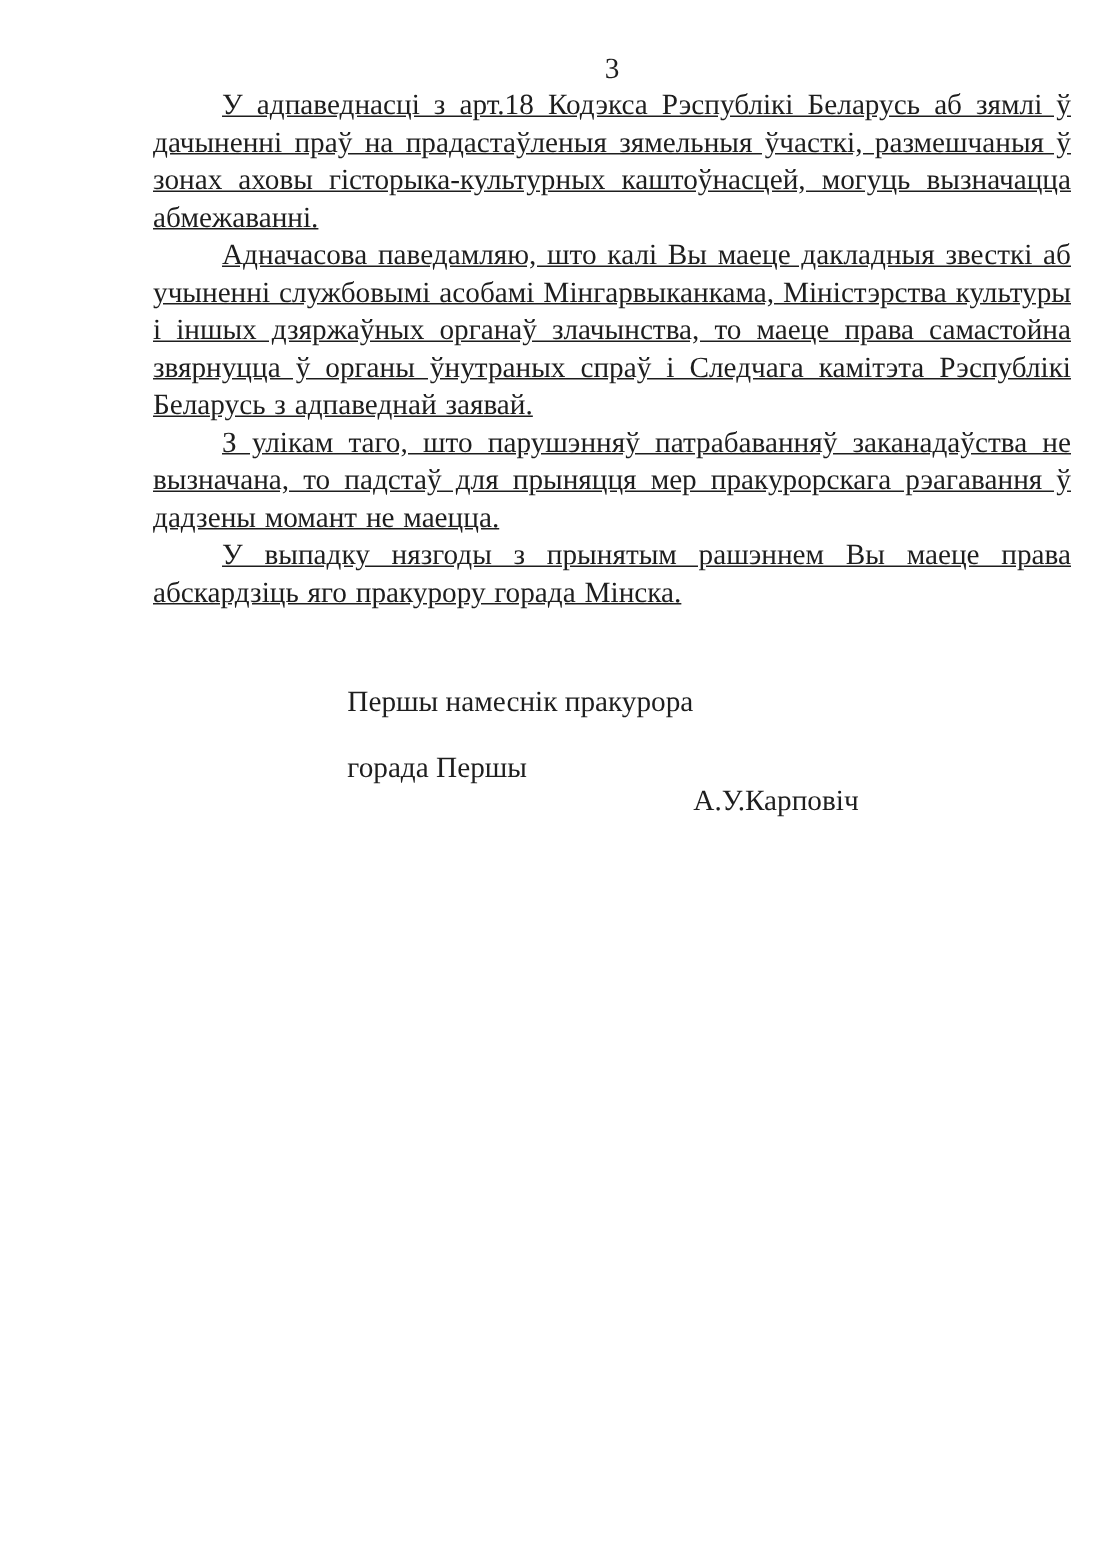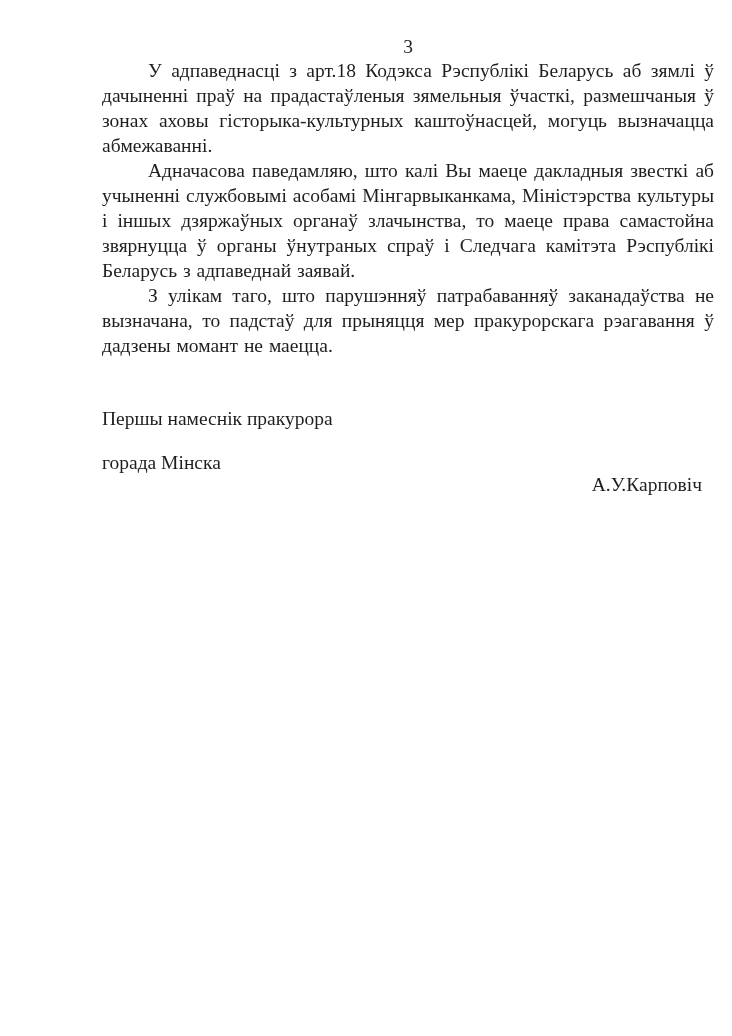--- a/index.html
+++ b/index.html
@@ -24,25 +24,26 @@
     text-align: center;
     line-height: 22px;
     margin: 0 0 0 0;
   }
   .body-text p {
     margin: 0;
     text-indent: 46px;
     text-align: justify;
     text-align-last: left;
     word-spacing: 1px;
+    text-decoration: underline;
   }
   .signature {
     margin-top: 28px;
     display: flex;
-    justify-content: space-between;
+    justify-content: center;
     align-items: flex-end;
   }
   .signature .title {
     line-height: 22px;
     white-space: pre-line;
   }
   .signature .name {
     line-height: 22px;
     padding-right: 12px;
   }
@@ -51,23 +52,24 @@
 <body>
 
 <div class="page">
 
   <div class="page-number">3</div>
 
   <div class="body-text">
     <p>У адпаведнасці з арт.18 Кодэкса Рэспублікі Беларусь аб зямлі ў дачыненні праў на прадастаўленыя зямельныя ўчасткі, размешчаныя ў зонах аховы гісторыка-культурных каштоўнасцей, могуць вызначацца абмежаванні.</p>
     <p>Адначасова паведамляю, што калі Вы маеце дакладныя звесткі аб учыненні службовымі асобамі Мінгарвыканкама, Міністэрства культуры і іншых дзяржаўных органаў злачынства, то маеце права самастойна звярнуцца ў органы ўнутраных спраў і Следчага камітэта Рэспублікі Беларусь з адпаведнай заявай.</p>
     <p>З улікам таго, што парушэнняў патрабаванняў заканадаўства не вызначана, то падстаў для прыняцця мер пракурорскага рэагавання ў дадзены момант не маецца.</p>
+    <p>У выпадку нязгоды з прынятым рашэннем Вы маеце права абскардзіць яго пракурору горада Мінска.</p>
   </div>
 
   <div class="signature">
     <div class="title">
       <div>Першы намеснік пракурора</div>
-      <div>горада Мінска</div>
+      <div>горада Першы</div>
     </div>
     <div class="name">А.У.Карповіч</div>
   </div>
 
 </div>
 
 </body></html>

